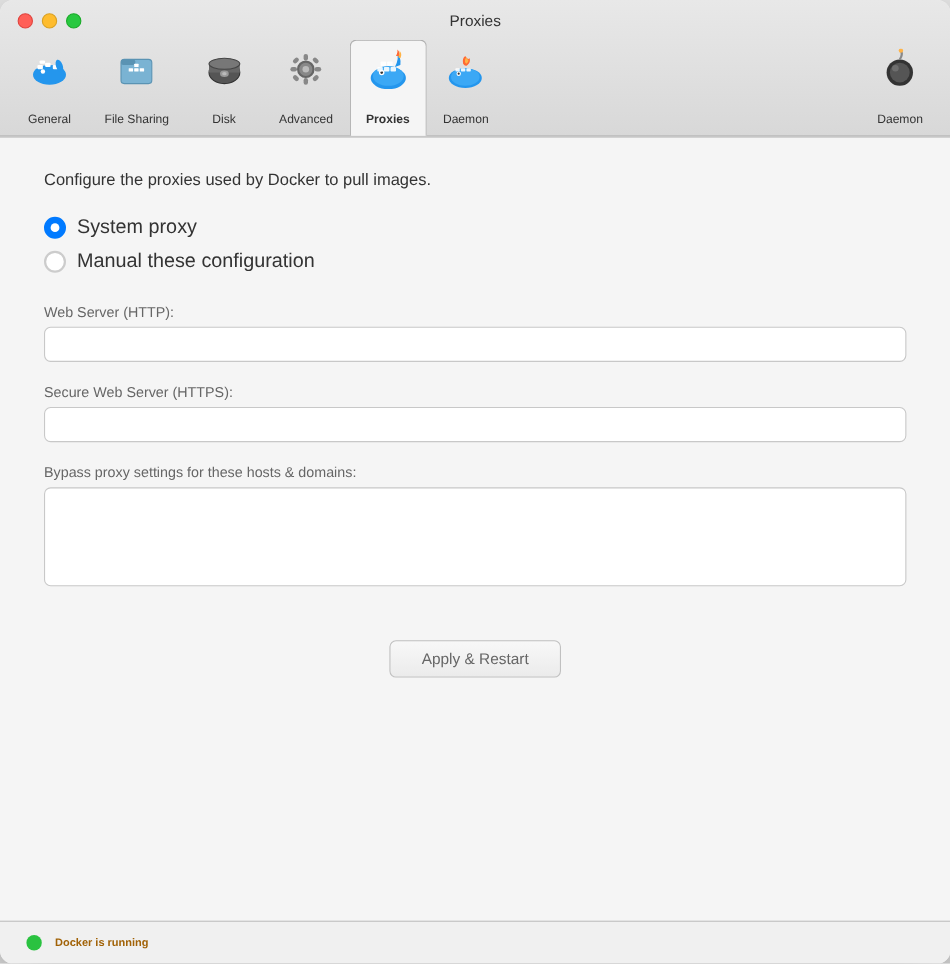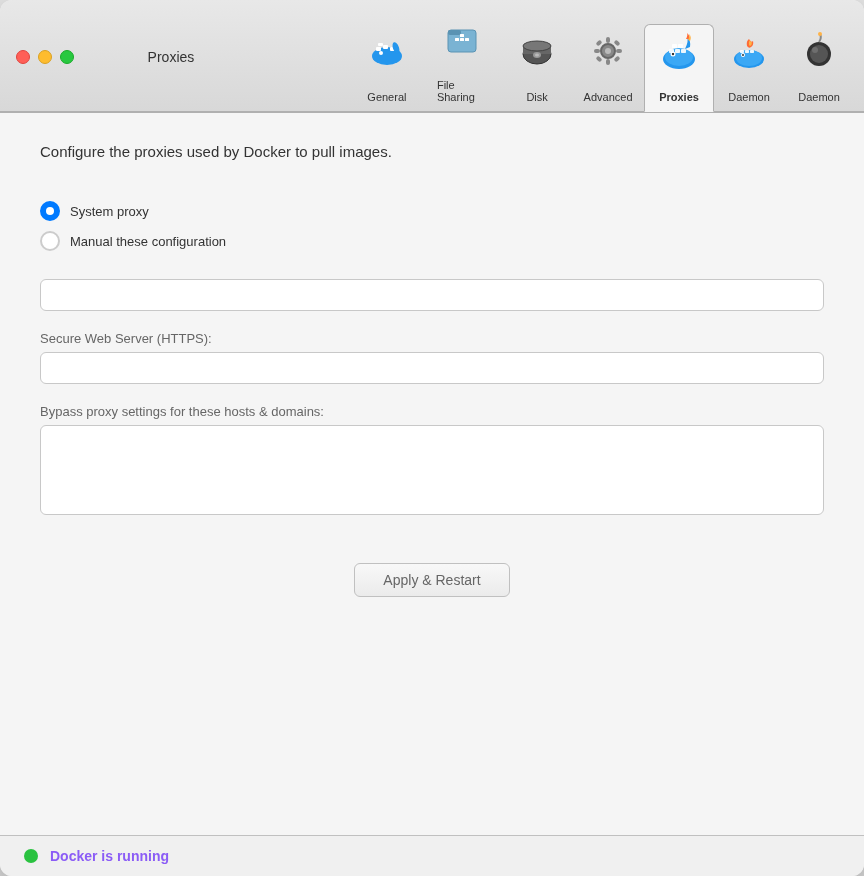--- a/index.html
+++ b/index.html
@@ -23,21 +23,21 @@
       display: flex;
       flex-direction: column;
     }
 
     
     .titlebar {
       background: linear-gradient(to bottom, #e8e8e8, #d8d8d8);
       border-bottom: 1px solid #b0b0b0;
       padding: 12px 0 0 0;
       display: flex;
-      flex-direction: row;
+      flex-direction: column;
       align-items: center;
     }
 
     .titlebar-top {
       display: flex;
       align-items: center;
       width: 100%;
       padding: 0 16px 10px 16px;
       position: relative;
     }
@@ -134,21 +134,21 @@
       background: #f5f5f5;
       border-top: 1px solid #b0b0b0;
       padding: 30px 40px;
       display: flex;
       flex-direction: column;
     }
 
     .description {
       font-size: 15px;
       color: #333;
-      margin-bottom: 41px;
+      margin-bottom: 24px;
     }
 
     
     .radio-group {
       display: flex;
       flex-direction: column;
       gap: 10px;
       margin-bottom: 28px;
     }
 
@@ -178,21 +178,21 @@
 
     .radio-circle.selected::after {
       content: '';
       width: 8px;
       height: 8px;
       border-radius: 50%;
       background: white;
     }
 
     .radio-label {
-      font-size: 13px;
+      font-size: 18px;
       color: #333;
     }
 
     
     .field-group {
       margin-bottom: 20px;
     }
 
     .field-label {
       font-size: 13px;
@@ -257,23 +257,23 @@
 
     .status-dot {
       width: 14px;
       height: 14px;
       border-radius: 50%;
       background: #2ac240;
       flex-shrink: 0;
     }
 
     .status-text {
-      font-size: 14px;
+      font-size: 10px;
       font-weight: 600;
-      color: #8b5cf6;
+      color: #a16207;
     }
   </style>
 </head>
 <body>
 
 <div class="window">
 
   <div class="titlebar">
     <div class="titlebar-top">
       <div class="window-controls">
@@ -426,20 +426,21 @@
         <span class="radio-label">System proxy</span>
       </label>
       <label class="radio-option">
         <div class="radio-circle">
         </div>
         <span class="radio-label">Manual these configuration</span>
       </label>
     </div>
 
     <div class="field-group">
+      <label class="field-label">Web Server (HTTP):</label>
       <input class="field-input" type="text" value="" placeholder="" style="">
     </div>
 
     <div class="field-group">
       <label class="field-label">Secure Web Server (HTTPS):</label>
       <input class="field-input" type="text" value="" placeholder="" style="">
     </div>
 
     <div class="field-group">
       <label class="field-label">Bypass proxy settings for these hosts &amp; domains:</label>

